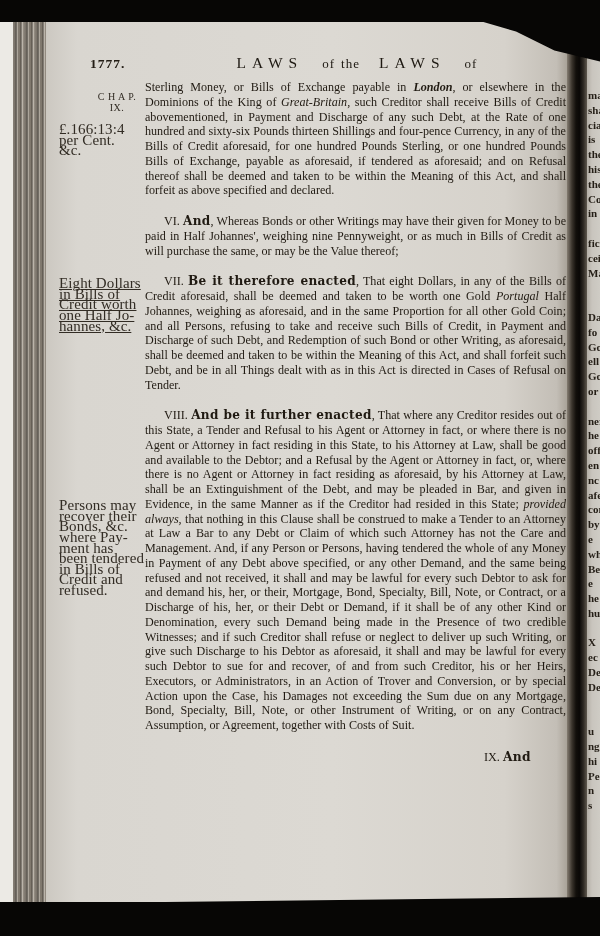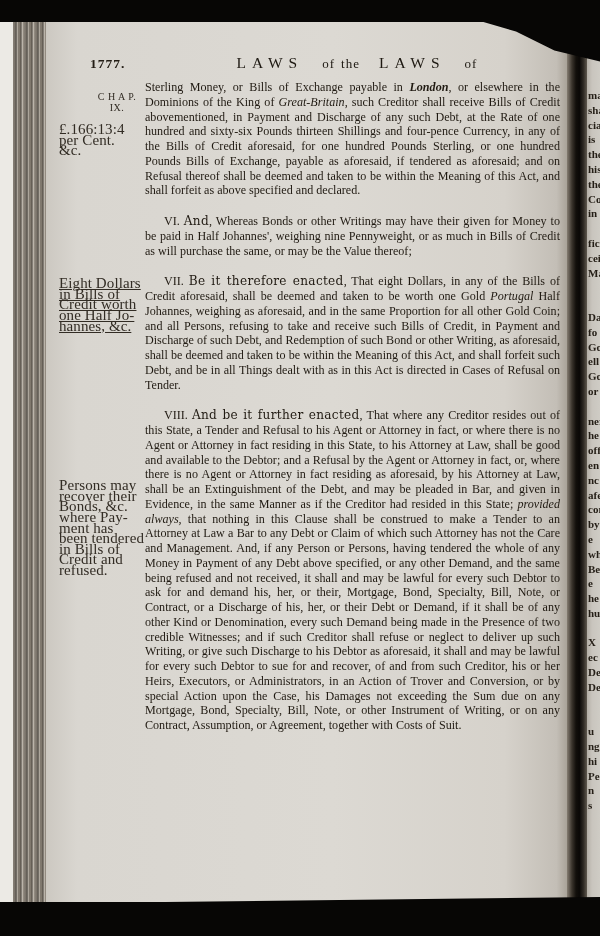--- a/index.html
+++ b/index.html
@@ -47,37 +47,37 @@
   .hdr-title{
     position:absolute;left:110px;right:22px;top:34px;text-align:center;
     font-size:13px;white-space:nowrap;color:#1d1811;
   }
   .hdr-title .wide{font-size:15.5px;letter-spacing:6px;margin:0 16px;}
   .hdr-title .small{font-size:13px;letter-spacing:1px;margin:0 3px;text-align:center;}
 
   .content{position:absolute;left:0;top:60px;right:0;}
   .row{display:flex;margin-bottom:16px;}
   .notes{width:99px;box-sizing:border-box;padding-left:13px;flex:none;}
-  .bodycol{flex:1;padding-right:7px;}
+  .bodycol{flex:1;padding-right:1px;}
 
   .note{
     font-size:15px;line-height:10.6px;white-space:pre-line;
     color:#322c24;letter-spacing:0.1px;
   }
   .note.chapter{width:52px;text-align:center;font-size:10px;letter-spacing:0.5px;margin-top:12px;margin-left:32px;}
   .note.rate{margin-top:11px;}
   .note.mt-small{margin-top:4px;text-decoration:underline;}
-  .note.mt-persons{margin-top:72px;}
+  .note.mt-persons{margin-top:92px;}
 
   .para{
     margin:0;font-size:12.1px;line-height:14.75px;text-align:justify;
     color:#201a12;
   }
   .para.indent{text-indent:19px;}
-  .bl{font-family:"DejaVu Serif", serif;font-weight:normal;letter-spacing:0.3px;}
+  .bl{font-family:"DejaVu Serif", serif;font-weight:bold;letter-spacing:0.3px;}
   .it{font-style:italic;}
   .bi{font-style:italic;font-weight:bold;}
 
   .catchword-row{margin-top:14px;padding-right:36px;text-align:right;
     font-size:12.3px;color:#201a12;}
 
   .frag-col{margin-top:70px;margin-left:1px;}
   .frag{display:block;font-size:11px;line-height:14.8px;font-weight:bold;
     color:#241e16;white-space:nowrap;}
 </style>
@@ -140,20 +140,21 @@
 been tendered
 in Bills of
 Credit and
 refused.</div>
         </div>
         <div class="bodycol">
           <p class="para indent"><span>VIII. </span><span class="bl">And be it further enacted</span><span>, That where any Creditor resides out of this State, a Tender and Refusal to his Agent or Attorney in fact, or where there is no Agent or Attorney in fact residing in this State, to his Attorney at Law, shall be good and available to the Debtor; and a Refusal by the Agent or Attorney in fact, or, where there is no Agent or Attorney in fact residing as aforesaid, by his Attorney at Law, shall be an Extinguishment of the Debt, and may be pleaded in Bar, and given in Evidence, in the same Manner as if the Creditor had resided in this State; </span><span class="it">provided always</span><span>, that nothing in this Clause shall be construed to make a Tender to an Attorney at Law a Bar to any Debt or Claim of which such Attorney has not the Care and Management.  And, if any Person or Persons, having tendered the whole of any Money in Payment of any Debt above specified, or any other Demand, and the same being refused and not received, it shall and may be lawful for every such Debtor to ask for and demand his, her, or their, Mortgage, Bond, Specialty, Bill, Note, or Contract, or a Discharge of his, her, or their Debt or Demand, if it shall be of any other Kind or Denomination, every such Demand being made in the Presence of two credible Witnesses; and if such Creditor shall refuse or neglect to deliver up such Writing, or give such Discharge to his Debtor as aforesaid, it shall and may be lawful for every such Debtor to sue for and recover, of and from such Creditor, his or her Heirs, Executors, or Administrators, in an Action of Trover and Conversion, or by special Action upon the Case, his Damages not exceeding the Sum due on any Mortgage, Bond, Specialty, Bill, Note, or other Instrument of Writing, or on any Contract, Assumption, or Agreement, together with Costs of Suit.</span></p>
         </div>
       </div>
 
+      <div class="catchword-row"><span>IX. </span><span class="bl">And</span></div>
 
     </div>
   </div>
 
   <div class="gutter"></div>
 
   <div class="facing">
     <div class="frag-col">
         <span class="frag">ma</span>
         <span class="frag">sha</span>

